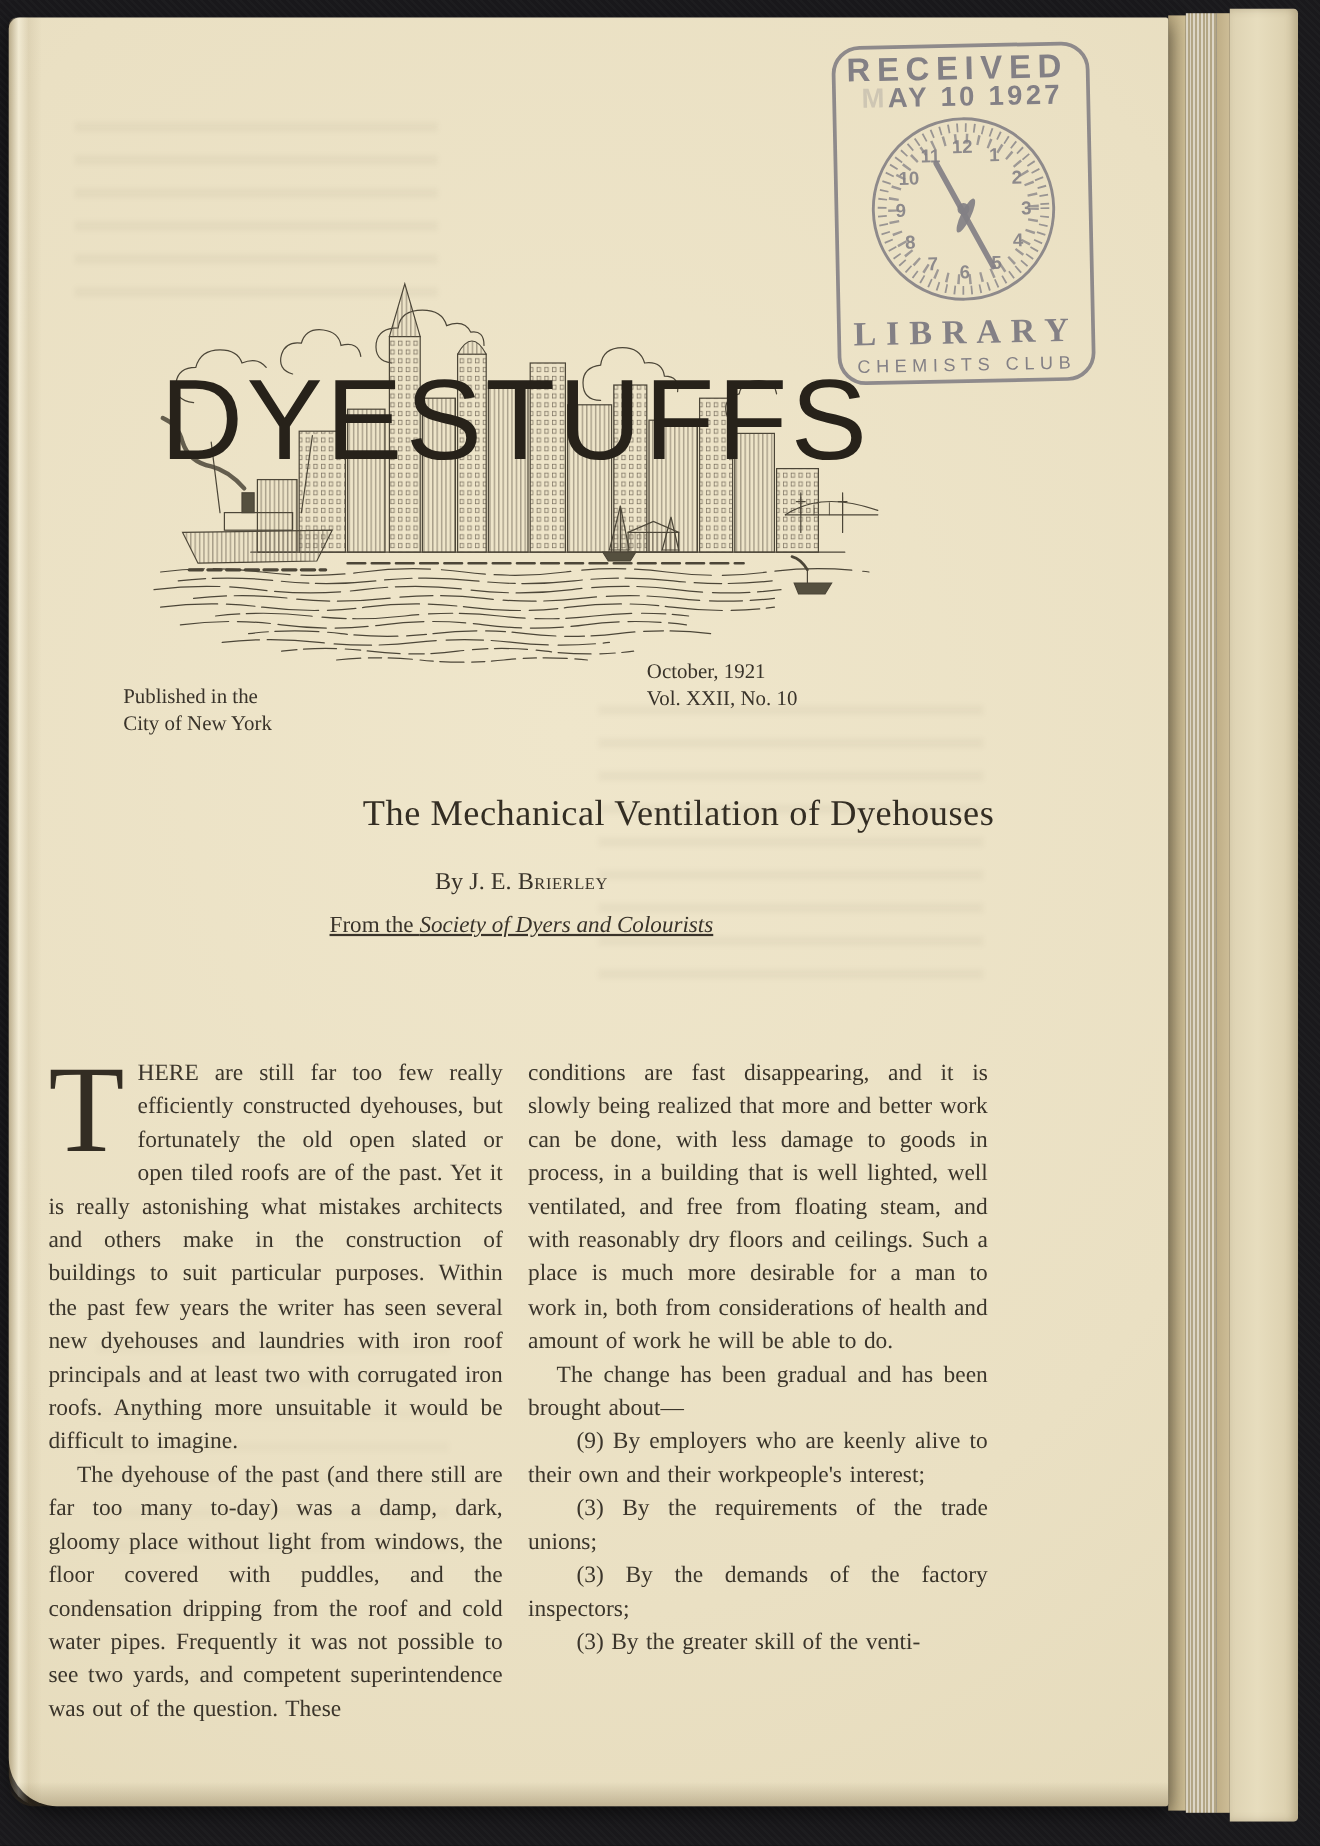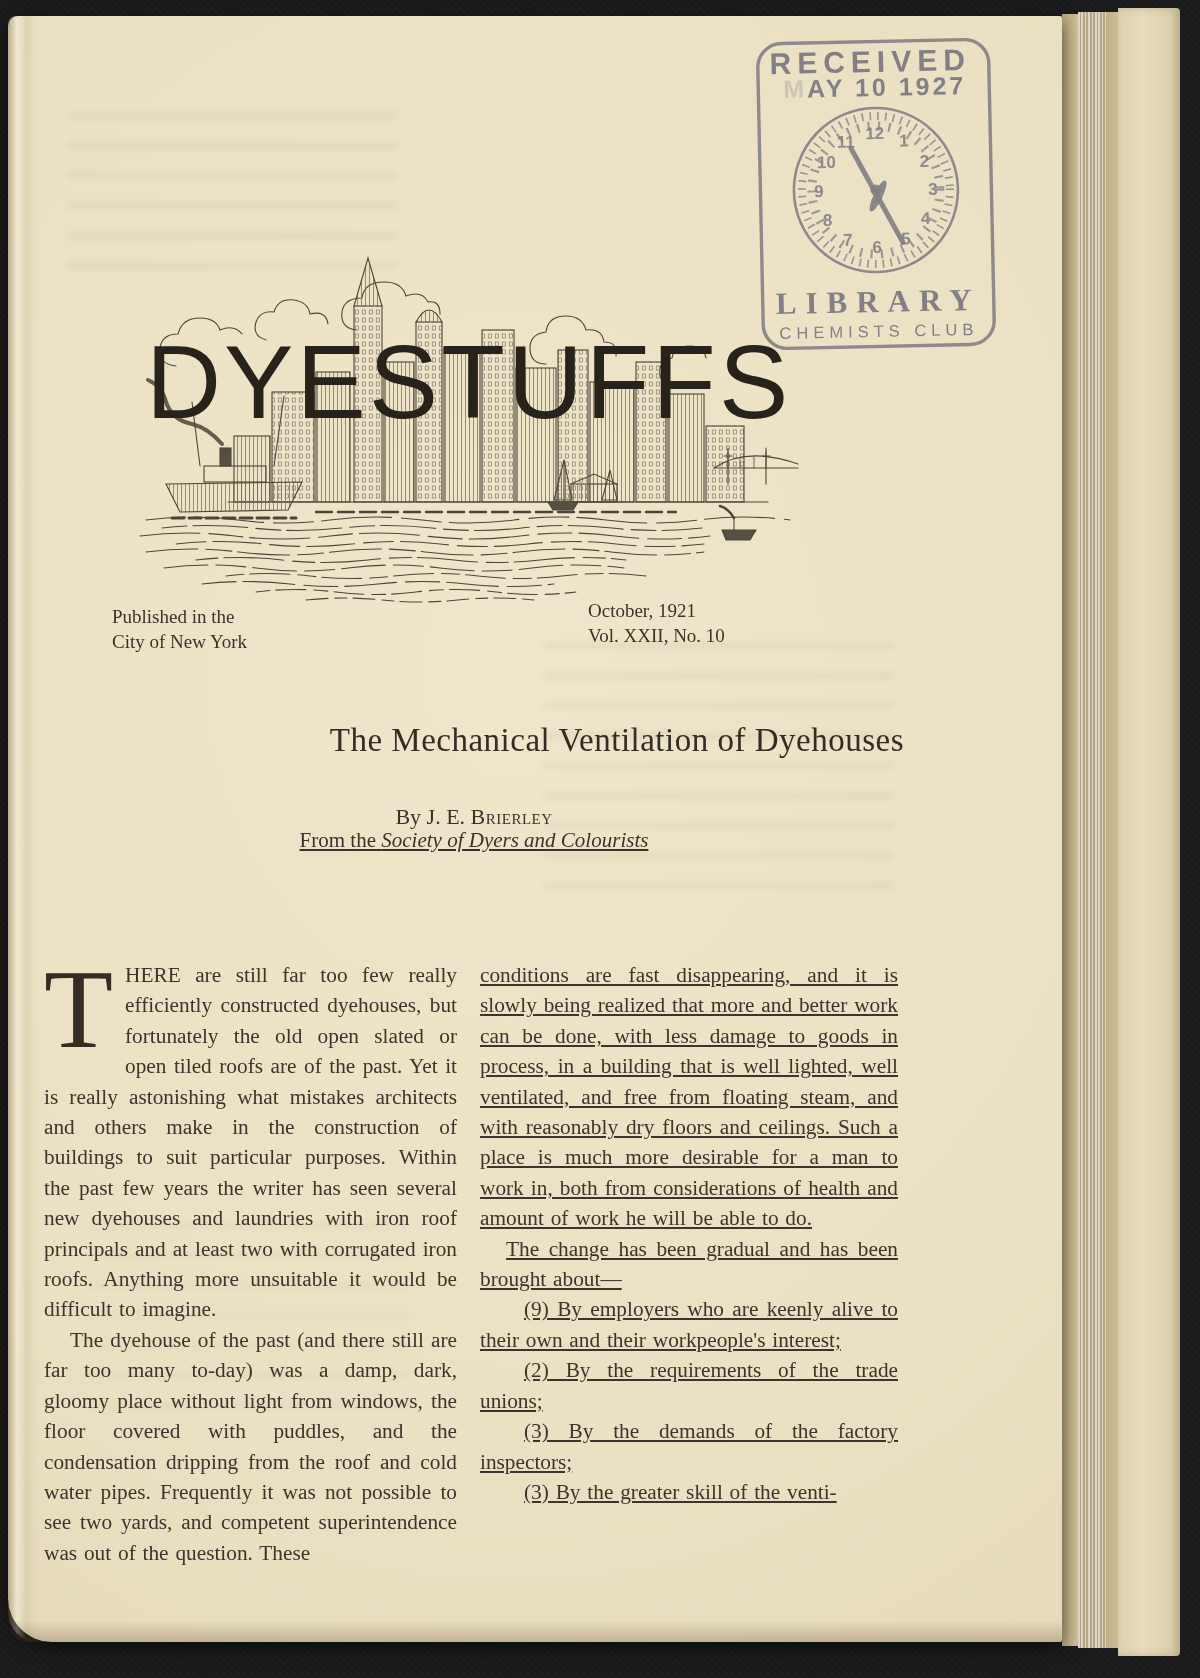--- a/index.html
+++ b/index.html
@@ -33,36 +33,36 @@
          background:repeating-linear-gradient(180deg, rgba(122,112,86,0.18) 0 9px, rgba(0,0,0,0) 9px 30px);}
   
   .stamp{position:absolute;left:749px;top:22px;width:238px;height:312px;
          transform:rotate(-1.2deg);opacity:.92;}
   .stamp text{fill:#7b7880;}
   
   .masthead-art{position:absolute;left:108px;top:228px;width:690px;height:372px;}
   .masthead-title{position:absolute;left:138px;top:314px;width:680px;
          font-size:104px;line-height:1;letter-spacing:3px;color:#27221a;
          font-family:Liberation Sans, sans-serif;white-space:nowrap;}
-  .pub-left{position:absolute;left:104px;top:588px;font-size:19px;line-height:25px;color:#39332a;}
+  .pub-left{position:absolute;left:104px;top:605px;font-size:19px;line-height:25px;color:#39332a;}
   .pub-right{position:absolute;left:580px;top:582px;width:250px;text-align:left;
          font-size:19px;line-height:25px;color:#39332a;}
   
   .article-title{position:absolute;left:36px;top:706px;width:860px;text-align:right;
          font-size:33px;letter-spacing:.5px;color:#332d23;}
-  .byline{position:absolute;left:36px;top:788px;width:860px;text-align:center;
+  .byline{position:absolute;left:36px;top:772px;width:860px;text-align:center;
          font-size:22px;color:#39332a;}
   .byline .sc{font-variant:small-caps;letter-spacing:.5px;}
   .source-line{position:absolute;left:36px;top:812px;width:860px;text-align:center;
          font-size:21px;color:#39332a;text-decoration:underline;}
   .src-italic{font-style:italic;}
   .col{position:absolute;top:944px;font-size:21.3px;line-height:30.4px;color:#3b352b;
        text-align:justify;word-spacing:1.5px;}
   .col-left{left:36px;width:413px;}
-  .col-right{left:472px;width:418px;text-decoration:underline;}
+  .col-right{left:472px;width:418px;}
   .col p{margin:0;}
   .indent{text-indent:26px;}
   .list-item{text-indent:44px;}
   .dropcap{float:left;font-size:113px;line-height:.78;padding:5px 12px 0 0;color:#332d23;}
 </style>
 </head>
 <body>
 
 <div class="scene">
 
@@ -167,21 +167,21 @@
     <div class="source-line"><span>From the </span><span class="src-italic">Society of Dyers and Colourists</span></div>
 
     <div class="col col-left">
       <p><span class="dropcap">T</span><span>HERE are still far too few really efficiently constructed dyehouses, but fortunately the old open slated or open tiled roofs are of the past. Yet it is really astonishing what mistakes architects and others make in the construction of buildings to suit particular purposes. Within the past few years the writer has seen several new dyehouses and laundries with iron roof principals and at least two with corrugated iron roofs. Anything more unsuitable it would be difficult to imagine.</span></p>
       <p class="indent">The dyehouse of the past (and there still are far too many to-day) was a damp, dark, gloomy place without light from windows, the floor covered with puddles, and the condensation dripping from the roof and cold water pipes. Frequently it was not possible to see two yards, and competent superintendence was out of the question. These</p>
     </div>
     <div class="col col-right">
       <p>conditions are fast disappearing, and it is slowly being realized that more and better work can be done, with less damage to goods in process, in a building that is well lighted, well ventilated, and free from floating steam, and with reasonably dry floors and ceilings. Such a place is much more desirable for a man to work in, both from considerations of health and amount of work he will be able to do.</p>
       <p class="indent">The change has been gradual and has been brought about—</p>
       <p class="list-item">(9) By employers who are keenly alive to their own and their workpeople's interest;</p>
-      <p class="list-item">(2) By the requirements of the trade unions;</p>
+      <p class="list-item">(3) By the requirements of the trade unions;</p>
       <p class="list-item">(3) By the demands of the factory inspectors;</p>
       <p class="list-item">(3) By the greater skill of the venti-</p>
     </div>
 
     <svg class="stamp" viewBox="0 0 238 312">
       <rect x="3.5" y="3.5" width="231" height="305" rx="24" fill="none" stroke="#7b7880" stroke-width="3.4" opacity="0.9"></rect>
       <text x="116" y="34" text-anchor="middle" font-family="Liberation Sans, sans-serif" font-weight="700" font-size="30" letter-spacing="6">RECEIVED</text>
       <text x="120" y="58" text-anchor="middle" font-family="Liberation Sans, sans-serif" font-weight="700" font-size="25" letter-spacing="3"><tspan opacity="0.28">M</tspan><tspan>AY 10 1927</tspan></text>
 
       <g>

